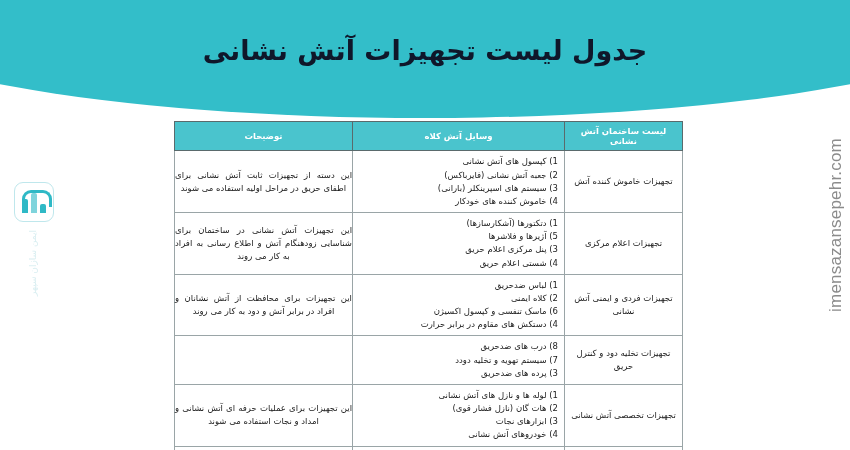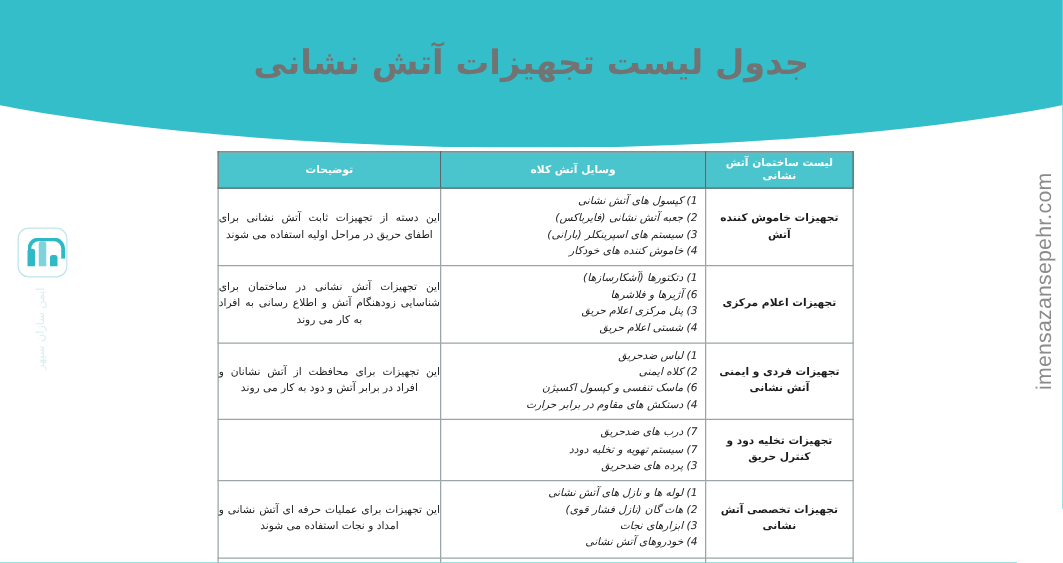--- a/index.html
+++ b/index.html
@@ -38,21 +38,21 @@
     position: absolute;
     top: 0;
     left: 0;
     width: 850px;
     height: 118px;
     display: flex;
     align-items: center;
     justify-content: center;
     padding-bottom: 18px;
     box-sizing: border-box;
-    color: #737373;
+    color: #0f172a;
     font-size: 27px;
     font-weight: bold;
     letter-spacing: -0.5px;
     direction: rtl;
     text-align: center;
     white-space: nowrap;
   }
 
   
   #logo-watermark {
@@ -148,27 +148,26 @@
     border: 1px solid #9aa5a7;
     font-size: 8.5px;
     color: #1b1b1b;
     line-height: 1.55;
     padding: 4px 5px;
     vertical-align: middle;
   }
   td.col-category {
     text-align: center;
     width: 118px;
-    font-weight: bold;
+    font-weight: normal;
   }
   td.col-items {
     text-align: right;
     width: 212px;
     padding-right: 6px;
-    font-style: italic;
   }
   td.col-desc {
     text-align: justify;
     text-align-last: center;
     width: 178px;
     padding: 4px 0;
   }
   .item-line {
     display: block;
     white-space: nowrap;
@@ -219,40 +218,40 @@
             <span class="item-line">2) جعبه آتش نشانی (فایرباکس)</span>
             <span class="item-line">3) سیستم های اسپرینکلر (بارانی)</span>
             <span class="item-line">4) خاموش کننده های خودکار</span>
           </td>
           <td class="col-desc">این دسته از تجهیزات ثابت آتش نشانی برای اطفای حریق در مراحل اولیه استفاده می شوند</td>
         </tr>
         <tr>
           <td class="col-category">تجهیزات اعلام مرکزی</td>
           <td class="col-items">
             <span class="item-line">1) دتکتورها (آشکارسازها)</span>
-            <span class="item-line">6) آژیرها و فلاشرها</span>
+            <span class="item-line">5) آژیرها و فلاشرها</span>
             <span class="item-line">3) پنل مرکزی اعلام حریق</span>
             <span class="item-line">4) شستی اعلام حریق</span>
           </td>
           <td class="col-desc">این تجهیزات آتش نشانی در ساختمان برای شناسایی زودهنگام آتش و اطلاع رسانی به افراد به کار می روند</td>
         </tr>
         <tr>
           <td class="col-category">تجهیزات فردی و ایمنی آتش نشانی</td>
           <td class="col-items">
             <span class="item-line">1) لباس ضدحریق</span>
             <span class="item-line">2) کلاه ایمنی</span>
             <span class="item-line">6) ماسک تنفسی و کپسول اکسیژن</span>
             <span class="item-line">4) دستکش های مقاوم در برابر حرارت</span>
           </td>
           <td class="col-desc">این تجهیزات برای محافظت از آتش نشانان و افراد در برابر آتش و دود به کار می روند</td>
         </tr>
         <tr>
           <td class="col-category">تجهیزات تخلیه دود و کنترل حریق</td>
           <td class="col-items">
-            <span class="item-line">7) درب های ضدحریق</span>
+            <span class="item-line">8) درب های ضدحریق</span>
             <span class="item-line">7) سیستم تهویه و تخلیه دودد</span>
             <span class="item-line">3) پرده های ضدحریق</span>
           </td>
           <td class="col-desc"></td>
         </tr>
         <tr>
           <td class="col-category">تجهیزات تخصصی آتش نشانی</td>
           <td class="col-items">
             <span class="item-line">1) لوله ها و نازل های آتش نشانی</span>
             <span class="item-line">2) هات گان (نازل فشار قوی)</span>

